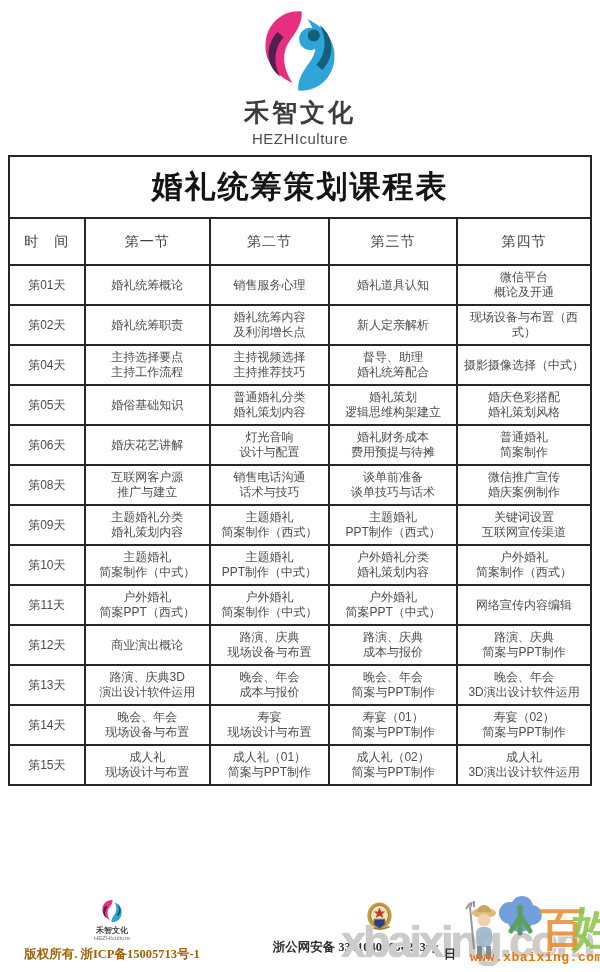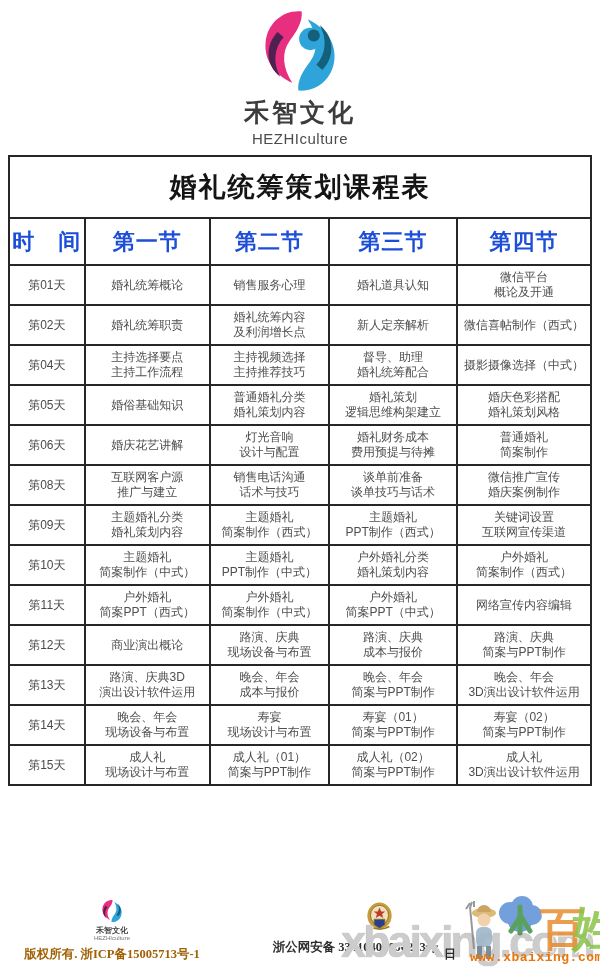--- a/index.html
+++ b/index.html
@@ -8,22 +8,22 @@
 
   
   .brand-header{position:absolute;left:0;top:8px;width:600px;text-align:center;}
   .brand-logo{display:block;margin:0 auto;}
   .brand-cn{font-size:25px;font-weight:bold;color:#3c3c3c;letter-spacing:3px;margin-top:2px;}
   .brand-en{font-size:15px;color:#4c4c4c;letter-spacing:.5px;margin-top:1px;}
 
   
   table.course{position:absolute;left:8px;top:155px;width:584px;border-collapse:collapse;table-layout:fixed;}
   table.course th,table.course td{border:2px solid #262626;text-align:center;vertical-align:middle;padding:1px 2px;}
-  .title-row th{height:58px;font-family:"Liberation Serif","DejaVu Serif",serif;font-weight:bold;font-size:27px;color:#141414;letter-spacing:2px;}
-  .head-row th{height:43px;font-family:"Liberation Serif","DejaVu Serif",serif;font-weight:bold;font-size:22px;color:#1d4ed8;letter-spacing:1px;}
+  .title-row th{height:58px;font-family:"Liberation Serif","DejaVu Serif",serif;font-weight:bold;font-size:31px;color:#141414;letter-spacing:2px;}
+  .head-row th{height:43px;font-family:"Liberation Serif","DejaVu Serif",serif;font-weight:normal;font-size:14px;color:#404040;letter-spacing:1px;}
   tbody tr{height:40px;}
   tbody td{font-size:12px;line-height:15px;color:#4e4e4e;}
   tbody td.day{color:#4a4a4a;}
 
   
   .foot-left{position:absolute;left:12px;top:899px;width:200px;text-align:center;z-index:1;}
   .foot-left .mini-cn{font-size:8px;font-weight:bold;color:#444;line-height:8px;}
   .foot-left .mini-en{font-size:6px;color:#777;line-height:7px;}
   .copyright{font-size:12.5px;font-weight:bold;color:#a16207;margin-top:4px;font-family:"Liberation Serif","DejaVu Serif",serif;}
   .foot-center{position:absolute;left:248px;top:902px;width:215px;z-index:1;text-align:center;}
@@ -84,21 +84,21 @@
           <td>婚礼统筹概论</td>
           <td>销售服务心理</td>
           <td>婚礼道具认知</td>
           <td>微信平台<br>概论及开通</td>
         </tr>
         <tr>
           <td class="day">第02天</td>
           <td>婚礼统筹职责</td>
           <td>婚礼统筹内容<br>及利润增长点</td>
           <td>新人定亲解析</td>
-          <td>微信喜帖制作（西式）</td>
+          <td>现场设备与布置（西式）</td>
         </tr>
         <tr>
           <td class="day">第04天</td>
           <td>主持选择要点<br>主持工作流程</td>
           <td>主持视频选择<br>主持推荐技巧</td>
           <td>督导、助理<br>婚礼统筹配合</td>
           <td>摄影摄像选择（中式）</td>
         </tr>
         <tr>
           <td class="day">第05天</td>

